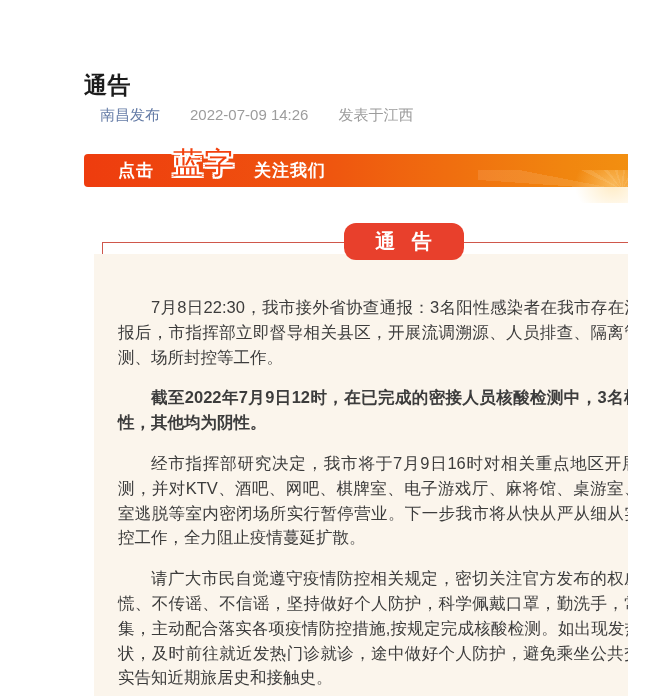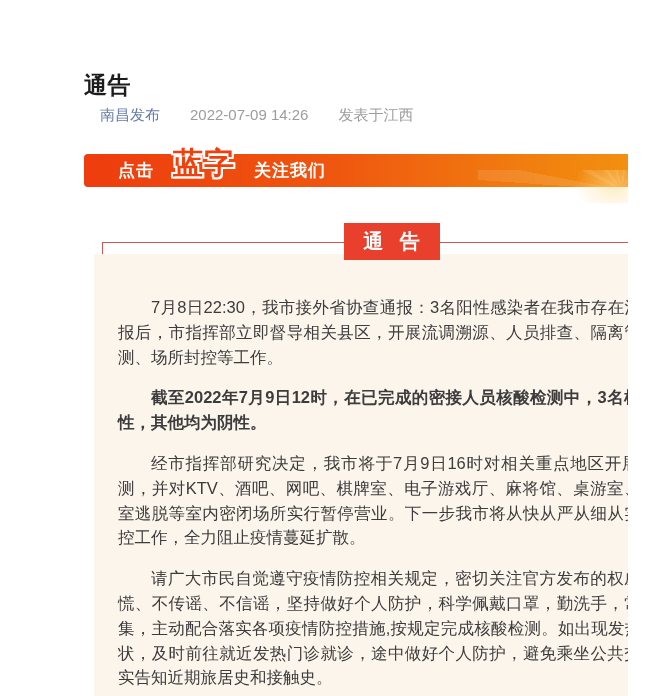--- a/index.html
+++ b/index.html
@@ -50,21 +50,21 @@
     color: #ffffff;
     font-size: 17px;
     font-weight: 700;
     letter-spacing: 1px;
   }
   .banner .b-blue {
     position: relative;
     z-index: 2;
     color: #f2400d;
     font-size: 30px;
-    font-weight: 700;
+    font-weight: 400;
     letter-spacing: 1px;
     margin: -14px 3px 0 3px;
     text-shadow:
       -2px -2px 0 #fff, 2px -2px 0 #fff,
       -2px  2px 0 #fff, 2px  2px 0 #fff,
        0   -2px 0 #fff, 0    2px 0 #fff,
       -2px  0   0 #fff, 2px  0   0 #fff;
   }
   .banner .flare {
     position: absolute;
@@ -96,26 +96,27 @@
   .frame-rule {
     position: absolute;
     left: 38px; top: 178px;
     width: 584px; height: 13px;
     border: 1px solid #cf574b;
     border-bottom: none;
   }
   .badge {
     position: absolute;
     left: 280px; top: 159px;
-    width: 96px; height: 37px;
+    width: 120px; height: 37px;
     background: #e8402c;
     display: flex;
     align-items: center;
     justify-content: center;
     z-index: 3;
+    border-radius: 12px;
   }
   .badge span {
     color: #ffffff;
     font-size: 20px;
     font-weight: 700;
     word-spacing: 0.45em;
     letter-spacing: 1px;
   }
   .panel {
     position: absolute;

